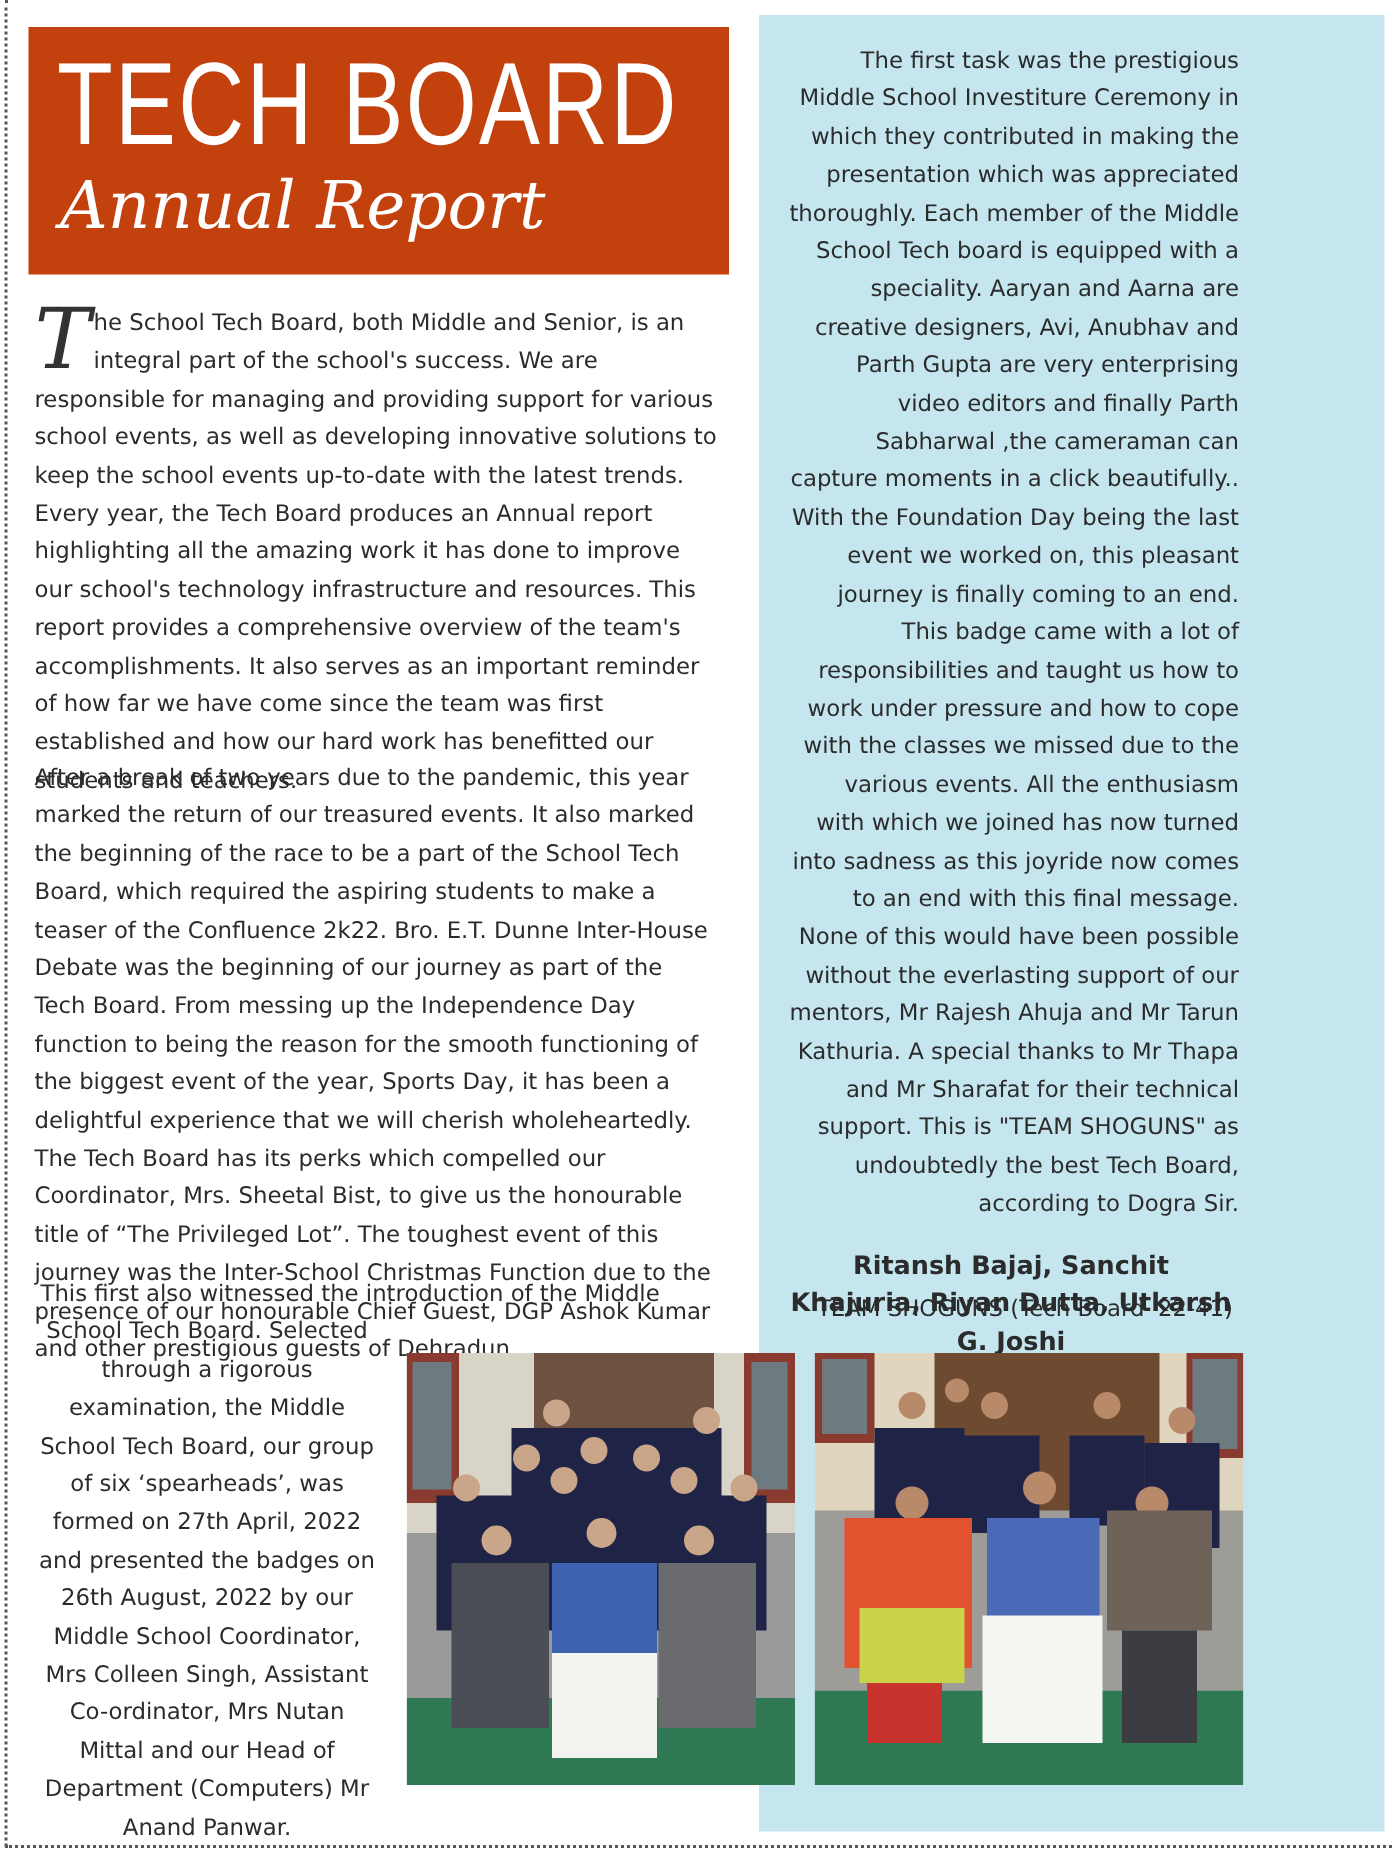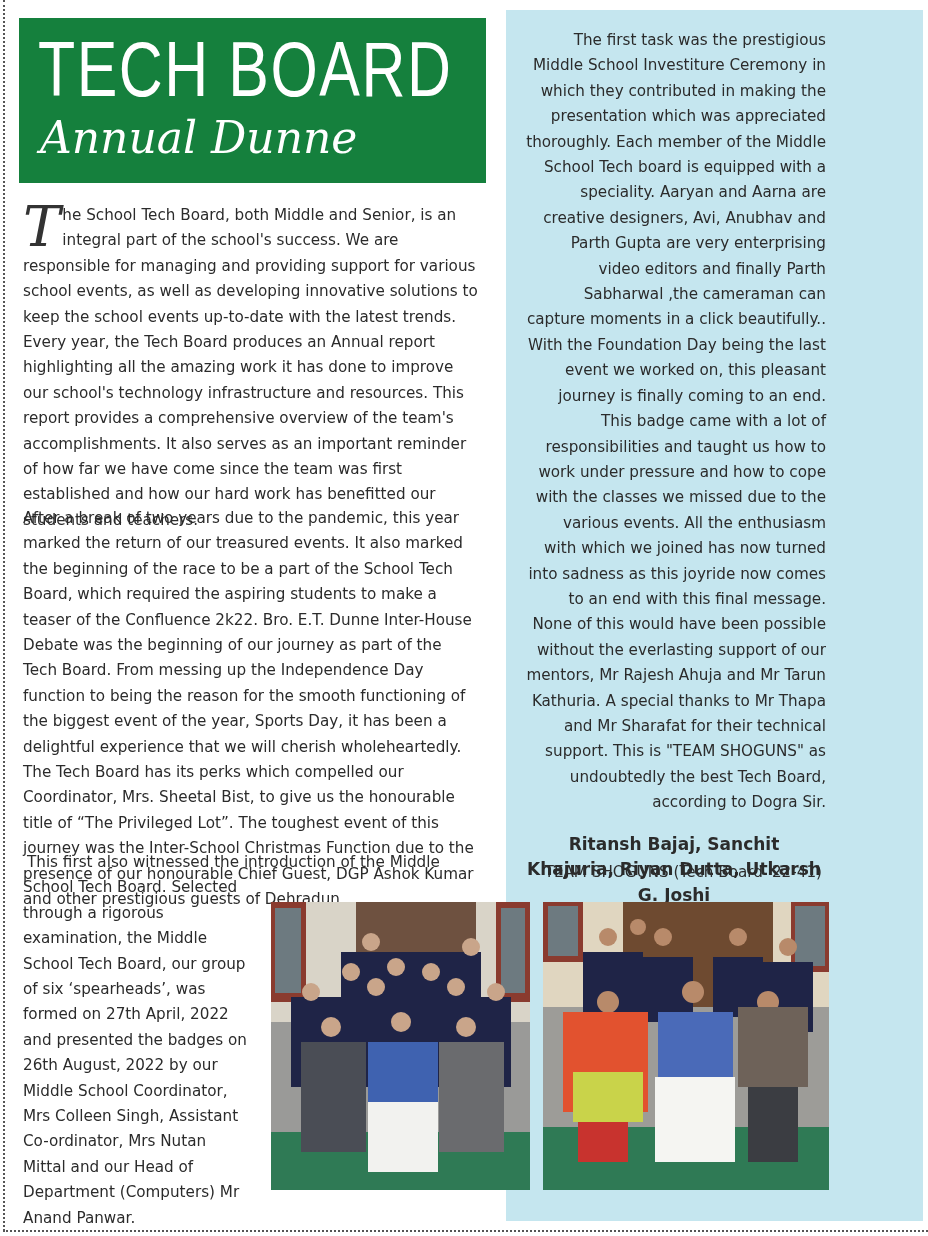--- a/index.html
+++ b/index.html
@@ -1,36 +1,36 @@
 <!DOCTYPE html>
 <html><head>
 <meta charset="utf-8">
 <style>
   html, body { margin:0; padding:0; background:#ffffff; }
   body { width:928px; height:1236px; position:relative; overflow:hidden;
          font-family:"DejaVu Sans", sans-serif; color:#2b2b2b; }
   .dot-left { position:absolute; left:3px; top:0; width:0; height:1231px; border-left:2px dotted #555; }
   .dot-bottom { position:absolute; left:3px; top:1230px; width:925px; height:0; border-top:2px dotted #555; }
 
-  .title-box { position:absolute; left:19px; top:18px; width:467px; height:165px; background:#15803d; }
+  .title-box { position:absolute; left:19px; top:18px; width:467px; height:165px; background:#c2410c; }
   .title-main { position:absolute; left:19px; top:6px; color:#fff; font-family:"Liberation Sans", sans-serif;
                 font-size:78px; letter-spacing:2px; line-height:90px; transform:scaleX(0.78); transform-origin:left top;
                 white-space:nowrap; font-weight:400; }
   .title-sub { position:absolute; left:21px; top:92px; color:#fff; font-family:"DejaVu Serif", serif;
                font-size:44px; font-style:italic; line-height:56px; white-space:nowrap; }
 
   .left-text { position:absolute; left:23px; width:455px; font-size:15.2px; line-height:25.4px; }
   .left-text p { margin:0; }
   .p1 { top:203px; }
   .dropcap { float:left; font-family:"DejaVu Serif", serif; font-style:italic; font-size:56px; line-height:48px;
              margin:0 2px -4px 0; color:#333; }
   .p2 { top:506px; }
   .p3 { top:850px; width:455px; }
   .p3 .first { padding-left:4px; }
-  .p3 .rest { width:230px; }
+  .p3 .rest { width:230px;text-align:center; }
 
   .right-panel { position:absolute; left:506px; top:10px; width:417px; height:1211px; background:#c5e6ef; }
   .right-text { position:absolute; left:526px; top:28px; width:300px; font-size:15.2px; line-height:25.4px; }
   .right-text p { margin:0;text-align:right; }
   .authors { position:absolute; left:526px; top:832px; width:296px; text-align:center; font-weight:bold;
              font-size:17px; line-height:25.4px; }
   .team { position:absolute; left:526px; top:860px; width:296px; text-align:right; font-size:15.2px; line-height:25.4px; margin-top:0; }
 
   .photo { position:absolute; overflow:hidden; }
   .photo1 { left:271px; top:902px; width:259px; height:288px; }
@@ -38,21 +38,21 @@
   .photo svg { display:block; width:100%; height:100%; }
 </style>
 </head>
 <body>
 
 <div class="dot-left"></div>
 <div class="dot-bottom"></div>
 
 <div class="title-box">
   <div class="title-main">TECH BOARD</div>
-  <div class="title-sub">Annual Dunne</div>
+  <div class="title-sub">Annual Report</div>
 </div>
 
 <div class="left-text p1">
   <span class="dropcap">T</span>
   <span>he School Tech Board, both Middle and Senior, is an integral part of the school's success. We are responsible for managing and providing support for various school events, as well as developing innovative solutions to keep the school events up-to-date with the latest trends. Every year, the Tech Board produces an Annual report highlighting all the amazing work it has done to improve our school's technology infrastructure and resources. This report provides a comprehensive overview of the team's accomplishments. It also serves as an important reminder of how far we have come since the team was first established and how our hard work has benefitted our students and teachers.</span>
 </div>
 
 <div class="left-text p2">
   <p>After a break of two years due to the pandemic, this year marked the return of our treasured events. It also marked the beginning of the race to be a part of the School Tech Board, which required the aspiring students to make a teaser of the Confluence 2k22. Bro. E.T. Dunne Inter-House Debate was the beginning of our journey as  part of the Tech Board. From messing up the Independence Day function to being the reason for the smooth functioning of the biggest event of the year, Sports Day, it has been a delightful experience that we will cherish wholeheartedly. The Tech Board has its perks which compelled our Coordinator, Mrs. Sheetal Bist, to give us the honourable title of “The Privileged Lot”. The toughest event of this journey was the Inter-School Christmas Function due to the presence of our honourable Chief Guest, DGP Ashok Kumar and other prestigious guests of Dehradun.</p>
 </div>

